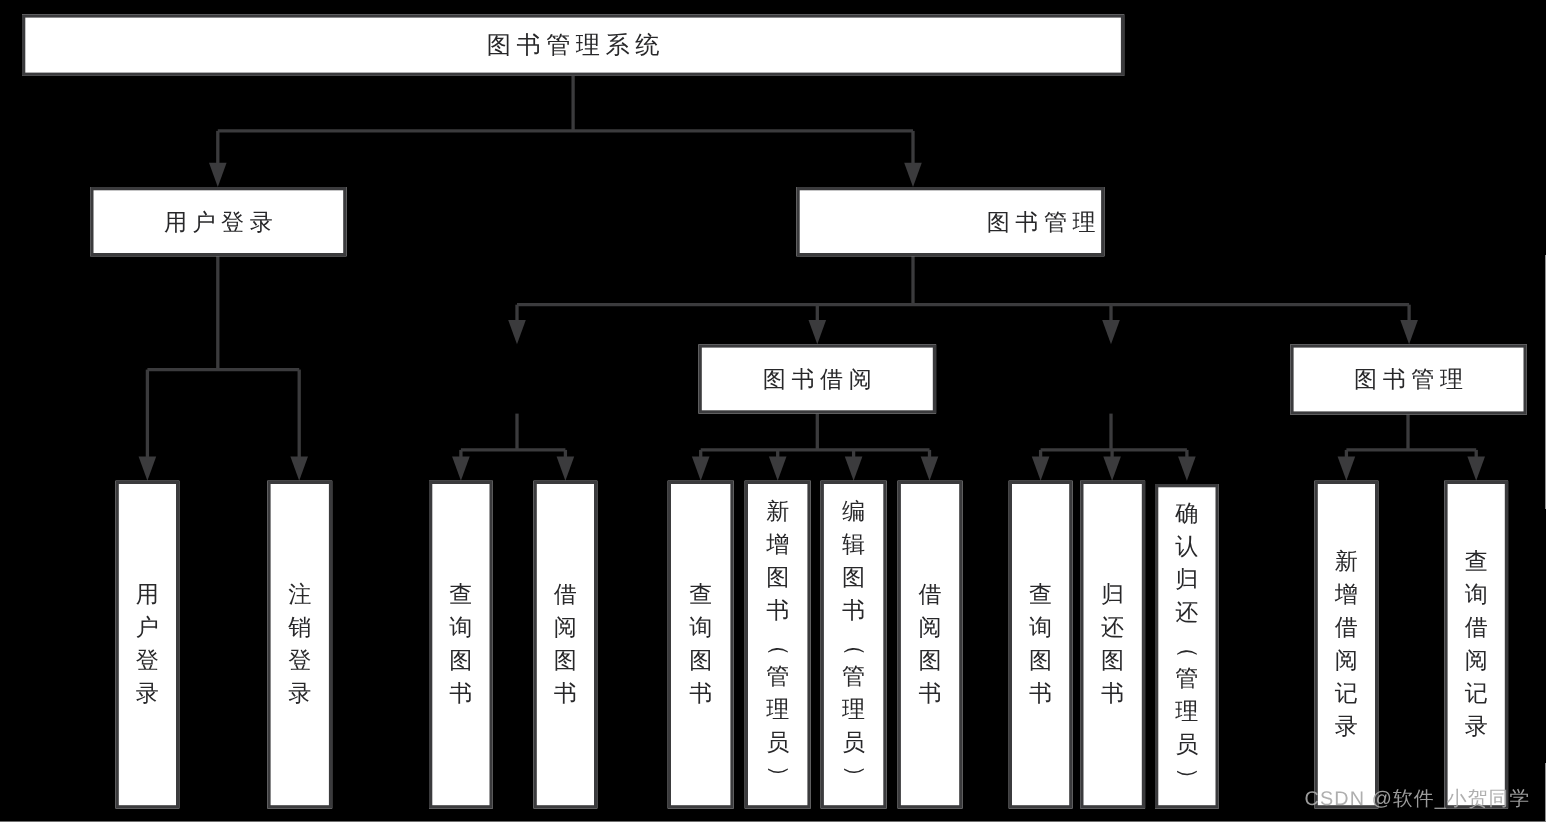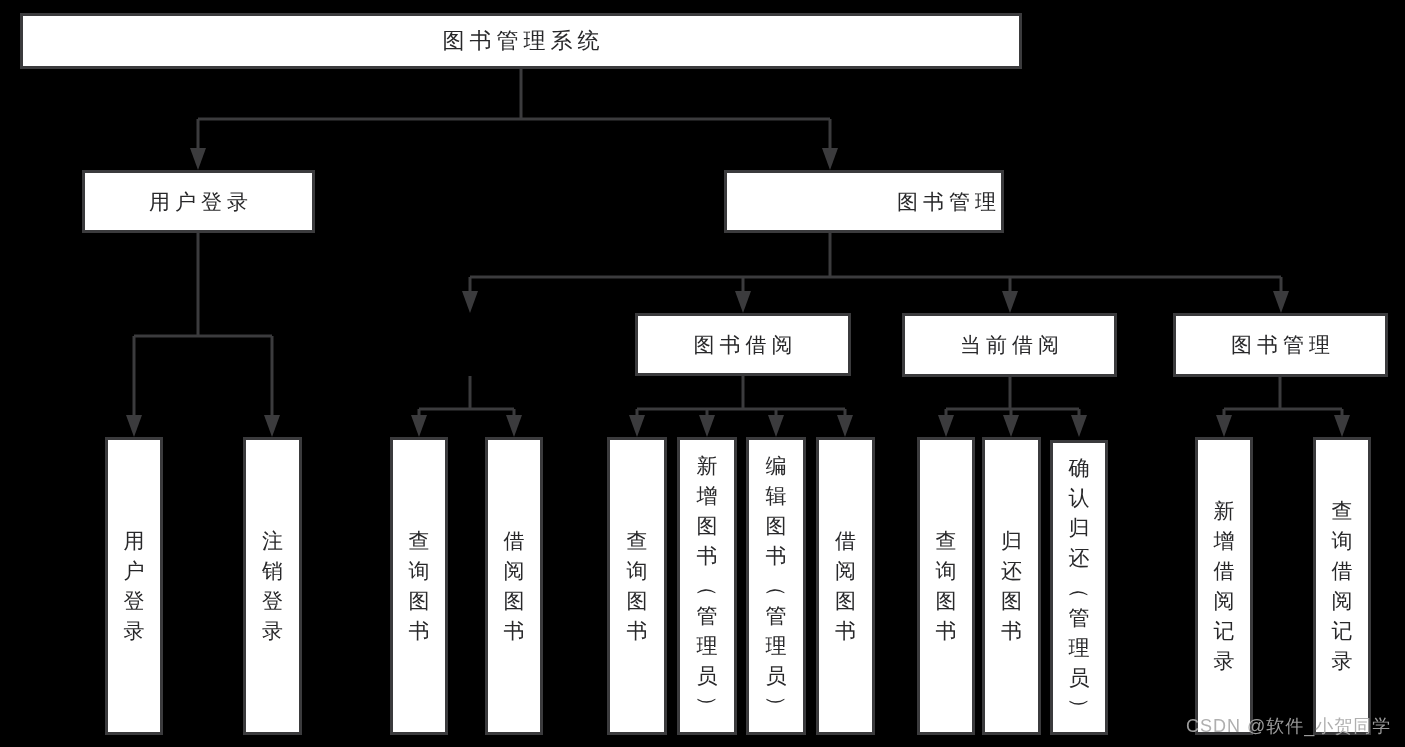--- a/index.html
+++ b/index.html
@@ -139,23 +139,20 @@
   <div class="node h" style="left:82px; top:170px; width:233px; height:63px;">
     <span class="lbl">用户登录</span>
   </div>
   <div class="node h" style="left:724px; top:170px; width:280px; height:63px;justify-content:flex-end;">
     <span class="lbl">图书管理</span>
   </div>
 
   <div class="node h" style="left:635px; top:313px; width:216px; height:63px;">
     <span class="lbl">图书借阅</span>
   </div>
-  <div class="node h" style="left:902px; top:313px; width:215px; height:64px;">
-    <span class="lbl">当前借阅</span>
-  </div>
   <div class="node h" style="left:1173px; top:313px; width:215px; height:64px;">
     <span class="lbl">图书管理</span>
   </div>
 
   <div class="node v" style="left:105px; top:437px; width:58px; height:298px;">
     <span class="vtext">
         <span class="vchar">用</span>
         <span class="vchar">户</span>
         <span class="vchar">登</span>
         <span class="vchar">录</span>

